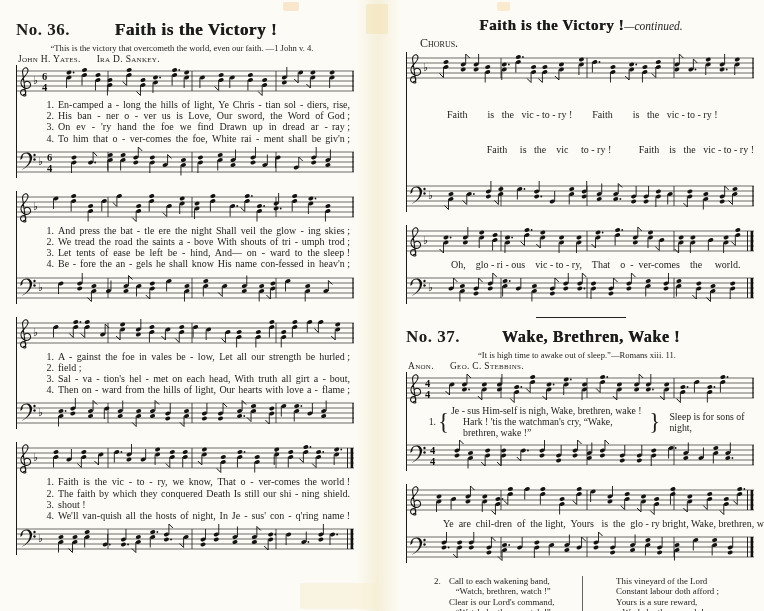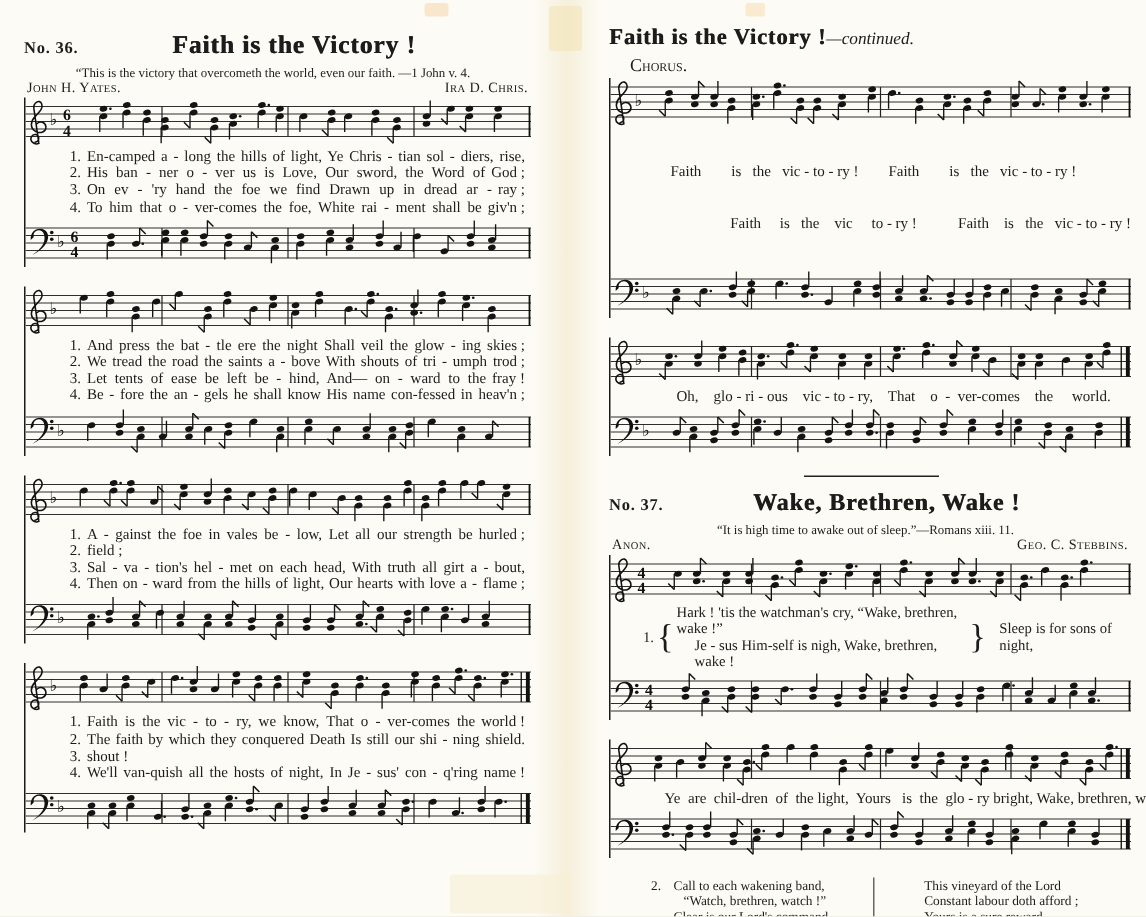--- a/index.html
+++ b/index.html
@@ -7,38 +7,38 @@
          font-family:"Liberation Serif",serif;color:#1c1c1c;}
   .gutterband{position:absolute;left:356px;top:0;width:44px;height:611px;
     background:linear-gradient(90deg,rgba(243,234,205,0),rgba(240,229,196,.55),rgba(243,234,205,0));}
   .artifact{position:absolute;border-radius:2px;}
   .page{position:absolute;top:0;height:611px;box-sizing:border-box;}
   .page-left{left:0;width:358px;padding:4px 2px 0 16px;}
   .page-right{left:398px;width:362px;padding:4px 4px 0 8px;}
 
   
   .h36{display:grid;grid-template-columns:78px 1fr 58px;align-items:baseline;margin:16px 0 2px;}
-  .hymn-no{font-weight:700;font-size:11px;letter-spacing:.5px;}
+  .hymn-no{font-weight:700;font-size:17px;letter-spacing:.5px;}
   .bl{font-weight:700;letter-spacing:.6px;text-shadow:.4px 0 0 currentColor;}
   .h36 .bl{font-size:17px;text-align:center;}
   .scripture{font-size:8.6px;text-align:center;margin:3px 8px 1px 0;}
-  .byline{display:flex;justify-content:space-between;font-variant:small-caps;font-size:9.5px;
-          letter-spacing:.3px;padding:0 4px 1px 2px;}
+  .byline{display:flex;justify-content:flex-start;font-variant:small-caps;font-size:9.5px;
+          letter-spacing:.3px;padding:0 4px 1px 2px;gap:16px;}
 
   
   .system{border-left:1.6px solid #1a1a1a;margin:0 2px 13px 0;}
   svg.stave{display:block;width:100%;height:32px;}
   .lyrics{padding:2px 4px 2px 24px;font-size:10px;line-height:11.2px;}
   .lyric-line{display:flex;gap:4px;}
   .vnum{width:13px;text-align:right;flex:none;}
   .lt{flex:1;text-align:justify;text-align-last:justify;}
   .le{white-space:nowrap;flex:none;}
 
   
-  .h-cont{text-align:left;margin:12px 0 0;}
+  .h-cont{text-align:center;margin:12px 0 0;}
   .h-cont .bl{font-size:15px;}
   .cont{font-style:italic;font-size:11.5px;}
   .chorus-label{font-variant:small-caps;font-size:12px;margin:2px 0 1px 14px;}
   .chorus-lines{font-size:10px;line-height:11.5px;white-space:pre;padding:2px 0 2px 40px;}
   .chorus-lines .cl2{padding-left:13px;text-align:right;}
   .oh-line{font-size:10px;white-space:pre;padding:2px 0 2px 44px;}
   .hymn-divider{width:90px;border-top:1.3px solid #222;margin:10px auto 9px;}
 
   
   .h37{display:grid;grid-template-columns:78px 1fr 58px;align-items:baseline;margin:0 0 1px;}
@@ -70,21 +70,21 @@
 
   <div class="page page-left">
     <div class="h36">
       <span class="hymn-no">No. 36.</span>
       <span class="bl">Faith is the Victory !</span>
       <span></span>
     </div>
     <div class="scripture">“This is the victory that overcometh the world, even our faith. —1 John v. 4.</div>
     <div class="byline">
       <span>John H. Yates.</span>
-      <span>Ira D. Chris.</span>
+      <span>Ira D. Sankey.</span>
     </div>
 
     <div class="system">
       <svg class="stave" viewBox="0 0 337 32">
           <line x1="0" y1="6" x2="337" y2="6" stroke="#2e2e2e" stroke-width="0.7"></line>
           <line x1="0" y1="11" x2="337" y2="11" stroke="#2e2e2e" stroke-width="0.7"></line>
           <line x1="0" y1="16" x2="337" y2="16" stroke="#2e2e2e" stroke-width="0.7"></line>
           <line x1="0" y1="21" x2="337" y2="21" stroke="#2e2e2e" stroke-width="0.7"></line>
           <line x1="0" y1="26" x2="337" y2="26" stroke="#2e2e2e" stroke-width="0.7"></line>
           <path d="M9 30.5 c-3.2 1.5 -6.5 -1.5 -5 -4.4 c1.2 -2.3 4.6 -1.8 4.8 0.8 c0.1 1.5 -1 2.6 -2.4 2.9 M8.8 29.8 L5.6 7.5 c-0.6 -3.8 3.8 -6.8 5.2 -3.2 c1.2 3.1 -1.8 5.6 -4.6 8.6 c-2.8 3 -3.4 7.4 0.4 9.6 c3.4 2 7.3 0.2 7 -3 c-0.3 -3 -3.8 -4.2 -5.8 -2.2" stroke="#111" stroke-width="1.05" fill="none" stroke-linecap="round"></path>
@@ -327,21 +327,21 @@
             <span class="le">skies ;</span>
           </div>
         <div class="lyric-line">
             <span class="vnum">2.</span>
             <span class="lt">We  tread  the road  the  saints  a - bove With shouts of  tri - umph</span>
             <span class="le">trod ;</span>
           </div>
         <div class="lyric-line">
             <span class="vnum">3.</span>
             <span class="lt">Let  tents  of  ease  be  left  be - hind, And—  on - ward  to  the</span>
-            <span class="le">fray !</span>
+            <span class="le">sleep !</span>
           </div>
         <div class="lyric-line">
             <span class="vnum">4.</span>
             <span class="lt">Be - fore  the  an - gels  he  shall know His name con-fessed in</span>
             <span class="le">heav'n ;</span>
           </div>
       </div>
       <svg class="stave" viewBox="0 0 337 32">
           <line x1="0" y1="6" x2="337" y2="6" stroke="#2e2e2e" stroke-width="0.7"></line>
           <line x1="0" y1="11" x2="337" y2="11" stroke="#2e2e2e" stroke-width="0.7"></line>
@@ -1210,22 +1210,22 @@
           <circle cx="307.4463922608644" cy="15" r="0.9" fill="#141414"></circle>
           <ellipse cx="315.91362953512" cy="5" rx="2.6" ry="1.9" fill="#141414" transform="rotate(-16 315.91362953512 5)"></ellipse>
           <ellipse cx="315.91362953512" cy="10" rx="2.6" ry="1.9" fill="#141414" transform="rotate(-16 315.91362953512 10)"></ellipse>
           <line x1="313.41362953512" y1="10" x2="313.41362953512" y2="20.5" stroke="#141414" stroke-width="0.9"></line>
           <circle cx="320.51362953512" cy="5" r="0.9" fill="#141414"></circle>
         </svg>
       <div class="braced">
         <span class="vnum">1.</span>
         <span class="brace">{</span>
         <span class="stack">
+          <div>Je - sus Him-self is  nigh,  Wake, brethren, wake !</div>
           <div>Hark ! 'tis the watchman's cry, “Wake, brethren, wake !”</div>
-          <div>Je - sus Him-self is  nigh,  Wake, brethren, wake !</div>
         </span>
         <span class="brace">}</span>
         <span class="tail">Sleep  is   for sons of night,</span>
       </div>
       <svg class="stave" viewBox="0 0 347 32">
           <line x1="0" y1="6" x2="347" y2="6" stroke="#2e2e2e" stroke-width="0.7"></line>
           <line x1="0" y1="11" x2="347" y2="11" stroke="#2e2e2e" stroke-width="0.7"></line>
           <line x1="0" y1="16" x2="347" y2="16" stroke="#2e2e2e" stroke-width="0.7"></line>
           <line x1="0" y1="21" x2="347" y2="21" stroke="#2e2e2e" stroke-width="0.7"></line>
           <line x1="0" y1="26" x2="347" y2="26" stroke="#2e2e2e" stroke-width="0.7"></line>

